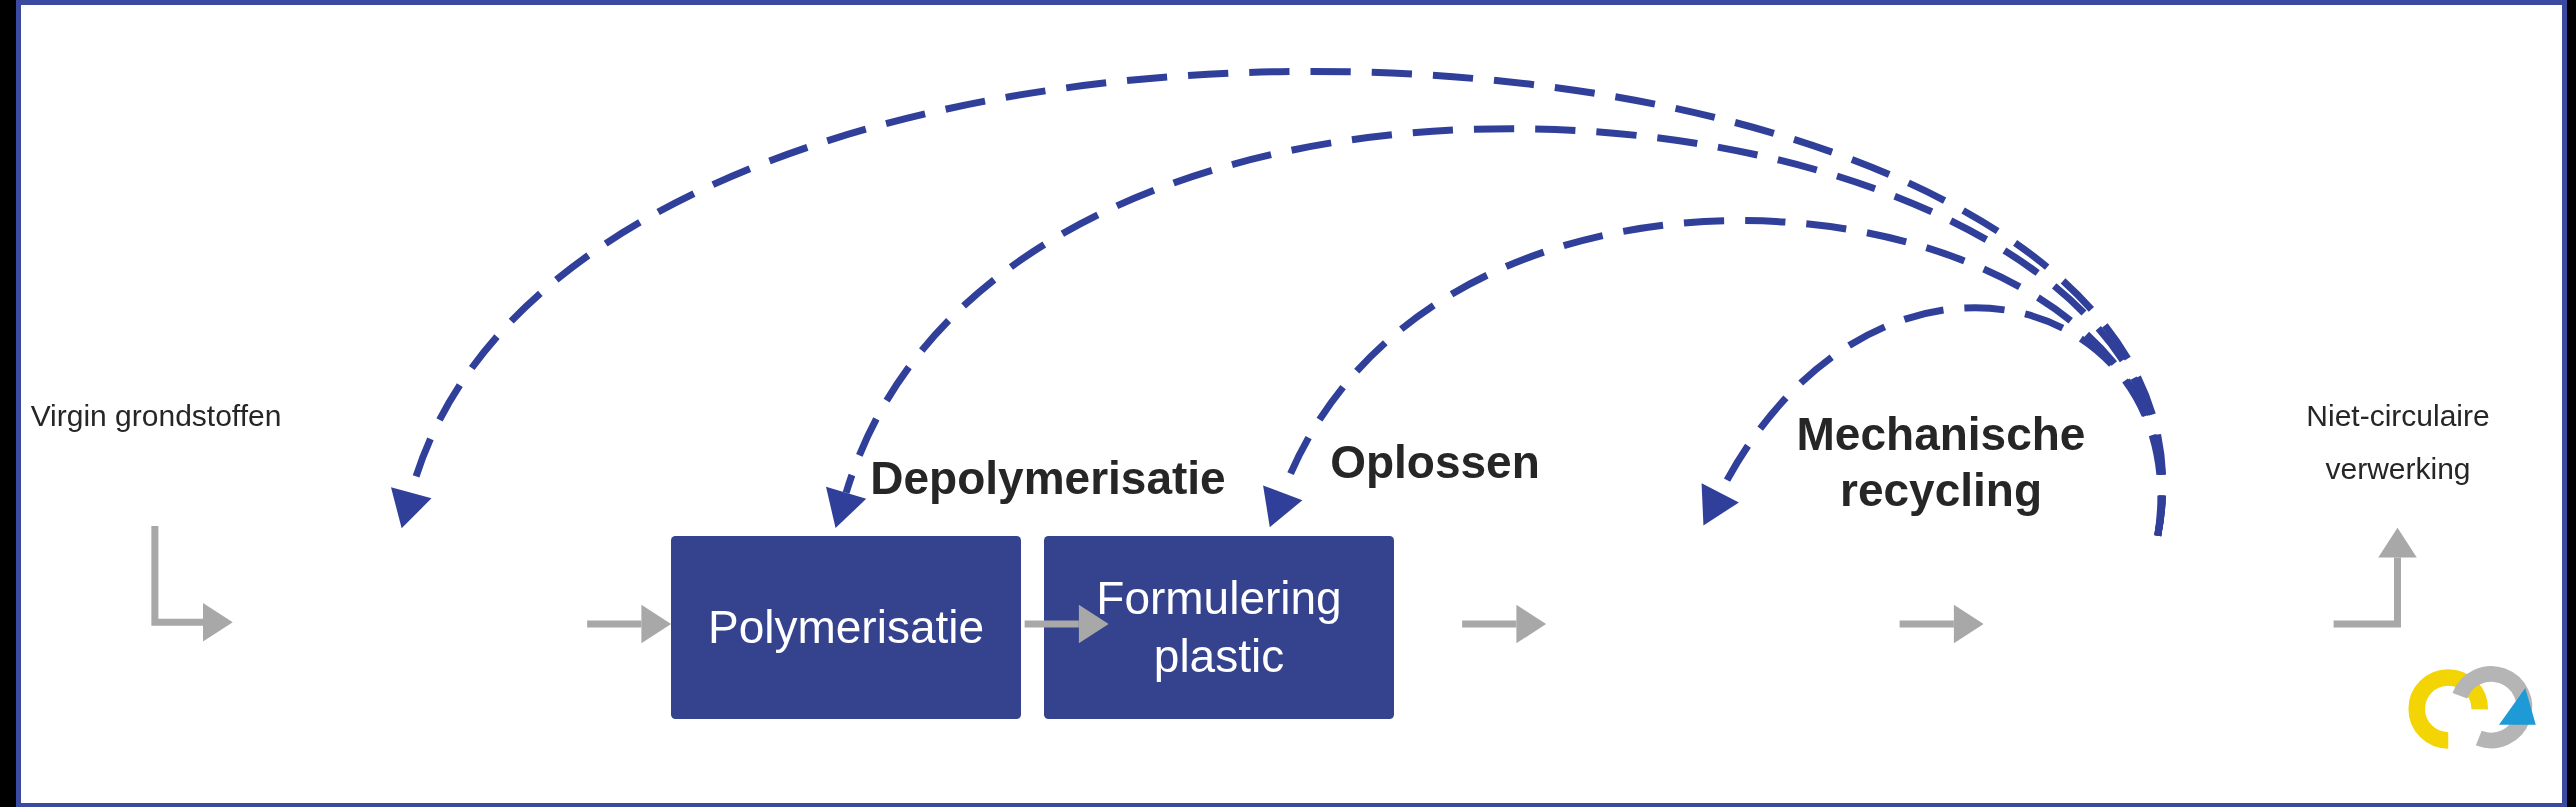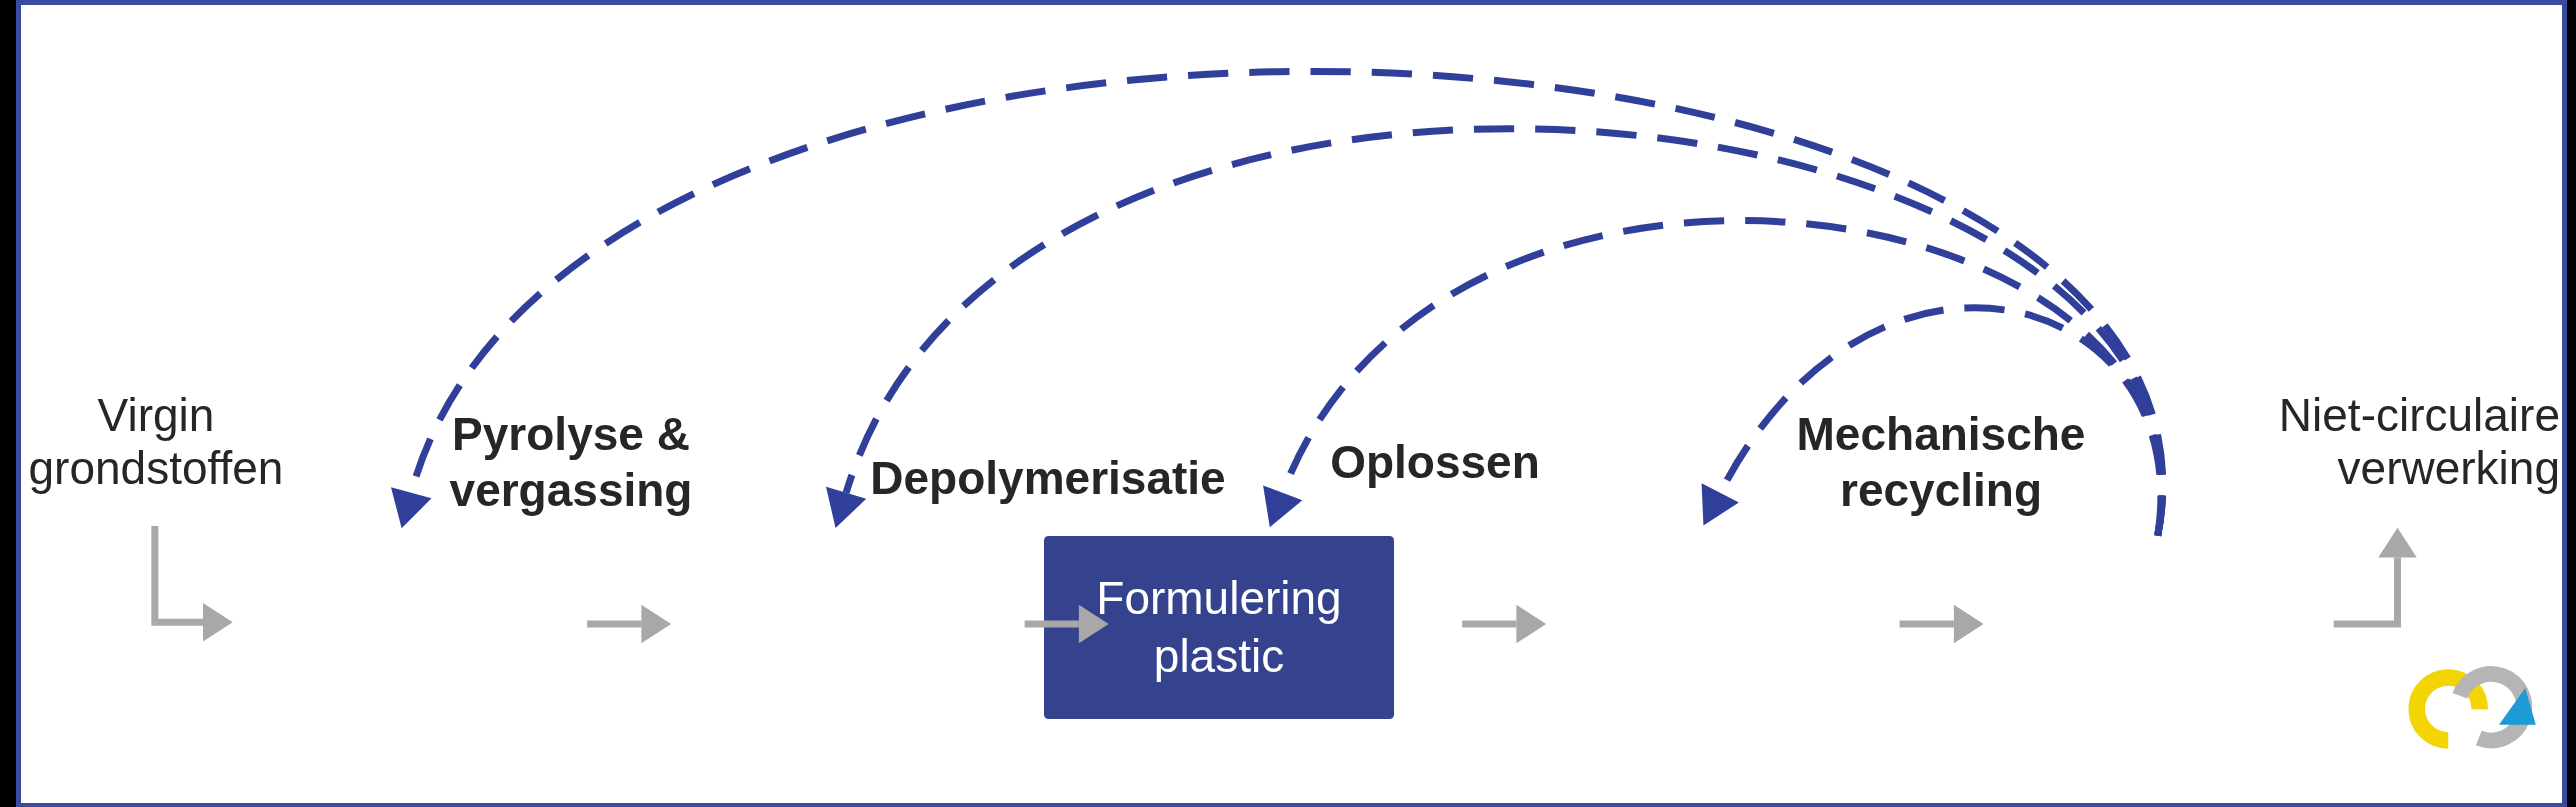--- a/index.html
+++ b/index.html
@@ -14,48 +14,50 @@
   #overlay{position:absolute;left:0;top:0;width:2576px;height:808px;pointer-events:none;}
   .stage-box{
     position:absolute;top:536px;width:350px;height:183px;
     background:#35428e;border-radius:4.4px;color:#ffffff;
     display:flex;align-items:center;justify-content:center;text-align:center;
     font-size:46px;line-height:1.26;padding:0 10.5px;box-sizing:border-box;
   }
   .box1{left:234px}.box2{left:671px}.box3{left:1044px}.box4{left:1546px}.box5{left:1984px}
   .side-label{
     position:absolute;transform:translateX(-50%);text-align:center;
-    color:#262626;font-size:46px;line-height:53px;font-weight:400;
+    color:#262626;font-size:30px;line-height:53px;font-weight:400;
   }
   .route-label{
     position:absolute;transform:translateX(-50%);text-align:center;
     color:#262626;font-size:46px;line-height:56px;font-weight:700;
   }
   .nowrap{white-space:nowrap;}
   .lbl-virgin{left:156px;top:389px;width:289px;}
-  .lbl-nietcirc{left:2398px;top:389px;width:324px;text-align:right;}
+  .lbl-nietcirc{left:2398px;top:389px;width:324px;}
   .lbl-pyrolyse{left:571px;top:406px;width:280px;}
   .lbl-depoly{left:1048px;top:434px;margin-top:16px;}
   .lbl-oplossen{left:1435px;top:434px;}
   .lbl-mech{left:1941px;top:406px;width:324px;}
 </style>
 </head>
 <body>
 
 <div id="canvas">
   <div id="slide"></div>
 
+  <div class="stage-box box2">
+    <span>Polymerisatie</span>
+  </div>
   <div class="stage-box box3">
     <span>Formulering plastic</span>
   </div>
 
   <div class="side-label lbl-virgin">Virgin grondstoffen</div>
   <div class="side-label lbl-nietcirc">Niet-circulaire verwerking</div>
 
-  <div class="route-label lbl-pyrolyse">Pyrolyse &amp; vergassing</div>
   <div class="route-label lbl-depoly nowrap">Depolymerisatie</div>
   <div class="route-label lbl-oplossen nowrap">Oplossen</div>
   <div class="route-label lbl-mech">Mechanische recycling</div>
 
   <svg id="overlay" viewBox="0 0 2944 923">
     <defs>
       <marker id="mg" markerUnits="userSpaceOnUse" markerWidth="38" markerHeight="48" refX="1" refY="24" orient="auto">
         <path d="M1,2 L35,24 L1,46 Z" fill="#a8a8a8"></path>
       </marker>
       <marker id="mb" markerUnits="userSpaceOnUse" markerWidth="48" markerHeight="56" refX="2" refY="28" orient="auto">

